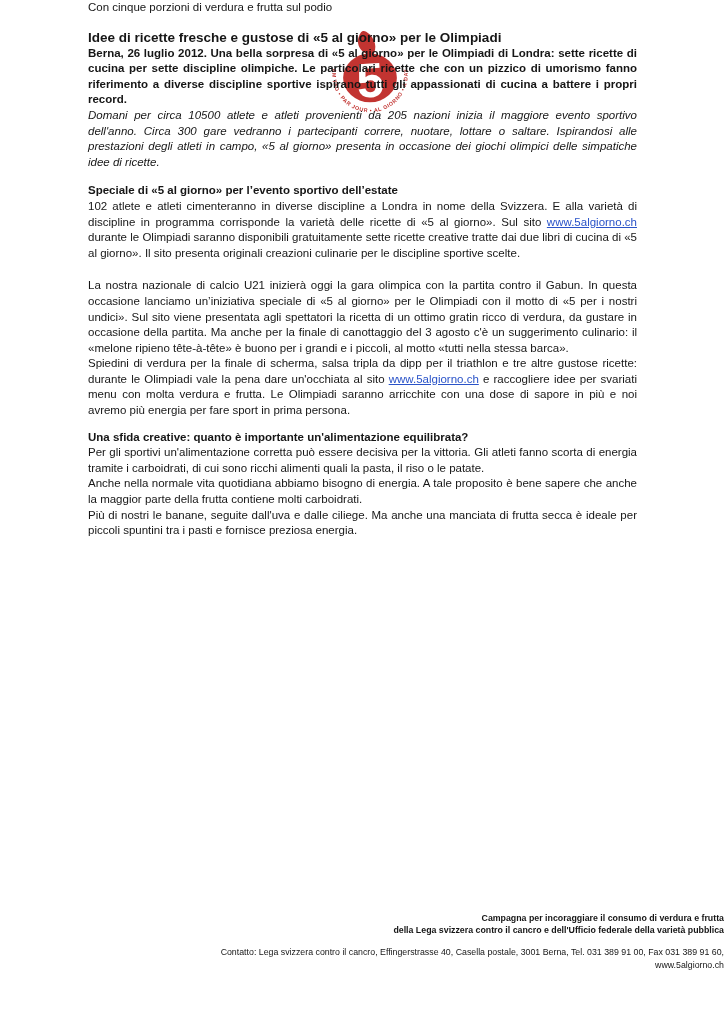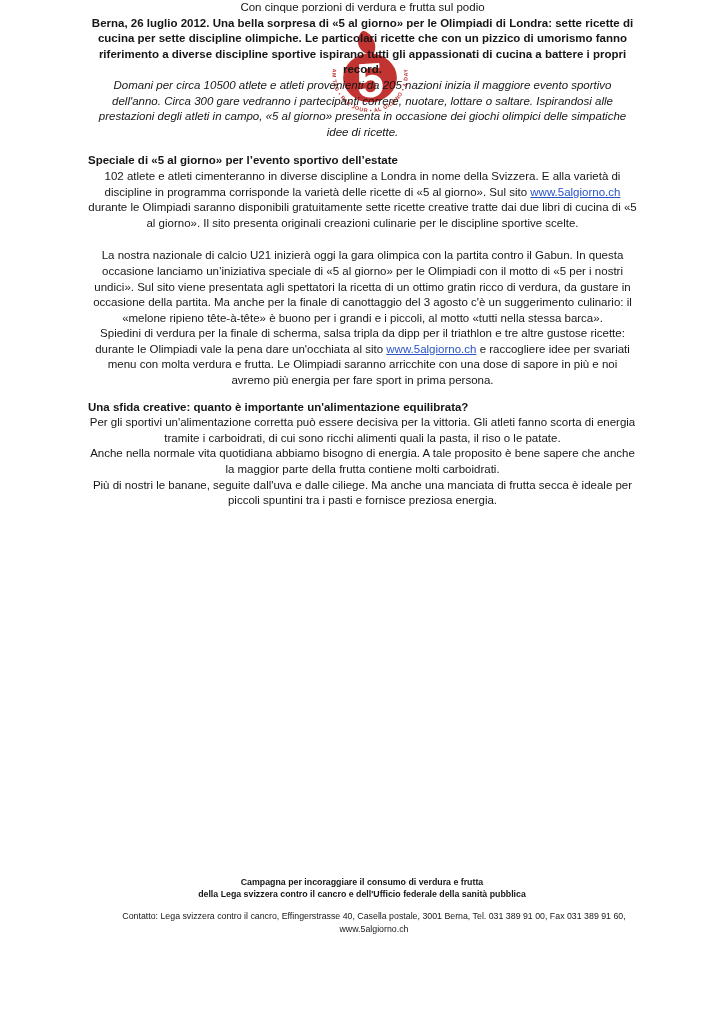--- a/index.html
+++ b/index.html
@@ -35,21 +35,21 @@
     letter-spacing:0.7px;
   }
   
   .content{
     position:absolute;
     left:88px;top:0;
     width:549px;
     font-size:11.5px;
     line-height:15.6px;
   }
-  .content p{margin:0;text-align:center;}
+  .content p{margin:0;}
   .kicker{margin-top:203px;}
   .title{
     margin:13px 0 0 0;
     font-size:13.5px;
     font-weight:bold;
     line-height:17px;
   }
   .lead{
     margin-top:21px;
     font-weight:bold;
@@ -67,23 +67,23 @@
   }
   .justify{text-align:justify;}
   a.site-link{
     color:var(--link-color,#2a53c8);
     text-decoration:underline;
     cursor:pointer;
   }
   
   .footer{
     position:absolute;
-    top:876px;left:0;
+    top:912px;left:0;
     width:100%;
-    text-align:center;
+    text-align:right;
     font-size:8.8px;
     line-height:12.4px;
   }
   .footer p{margin:0;}
   .footer .bold{font-weight:bold;}
   .footer .contact{margin-top:9px;line-height:13px;padding-left:24px;}
 </style>
 </head>
 <body>
 
@@ -98,20 +98,21 @@
     <text class="digit" x="50" y="80" transform="rotate(-4 50 60)">5</text>
     <text class="ring">
       <textPath href="#ringpath" xlink:href="#ringpath" startOffset="50%" text-anchor="middle">AM TAG • PAR JOUR • AL GIORNO • A DAY</textPath>
     </text>
   </svg>
 
   <div class="content">
 
     <p class="kicker">Con cinque porzioni di verdura e frutta sul podio</p>
 
+    <h1 class="title">Idee di ricette fresche e gustose di «5 al giorno» per le Olimpiadi</h1>
 
     <p class="lead">Berna, 26 luglio 2012. Una bella sorpresa di «5 al giorno» per le Olimpiadi di Londra: sette ricette di cucina per sette discipline olimpiche. Le particolari ricette che con un pizzico di umorismo fanno riferimento a diverse discipline sportive ispirano tutti gli appassionati di cucina a battere i propri record.</p>
 
     <p class="intro">Domani per circa 10500 atlete e atleti provenienti da 205 nazioni inizia il maggiore evento sportivo dell'anno. Circa 300 gare vedranno i partecipanti correre, nuotare, lottare o saltare. Ispirandosi alle prestazioni degli atleti in campo, «5 al giorno» presenta in occasione dei giochi olimpici delle simpatiche idee di ricette.</p>
 
     <div class="block-s1">
       <h2 class="subhead">Speciale di «5 al giorno» per l’evento sportivo dell’estate</h2>
       <p class="justify"><span>102 atlete e atleti cimenteranno in diverse discipline a Londra in nome della Svizzera. E alla varietà di discipline in programma corrisponde la varietà delle ricette di «5 al giorno». Sul sito </span><a class="site-link" href="#">www.5algiorno.ch</a><span> durante le Olimpiadi saranno disponibili gratuitamente sette ricette creative tratte dai due libri di cucina di «5 al giorno». Il sito presenta originali creazioni culinarie per le discipline sportive scelte.</span></p>
     </div>
 
@@ -124,20 +125,20 @@
       <h2 class="subhead">Una sfida creative: quanto è importante un'alimentazione equilibrata?</h2>
       <p class="justify">Per gli sportivi un'alimentazione corretta può essere decisiva per la vittoria. Gli atleti fanno scorta di energia tramite i carboidrati, di cui sono ricchi alimenti quali la pasta, il riso o le patate.</p>
       <p class="justify">Anche nella normale vita quotidiana abbiamo bisogno di energia. A tale proposito è bene sapere che anche la maggior parte della frutta contiene molti carboidrati.</p>
       <p class="justify">Più di nostri le banane, seguite dall'uva e dalle ciliege. Ma anche una manciata di frutta secca è ideale per piccoli spuntini tra i pasti e fornisce preziosa energia.</p>
     </div>
 
   </div>
 
   <div class="footer">
     <p class="bold">Campagna per incoraggiare il consumo di verdura e frutta</p>
-    <p class="bold">della Lega svizzera contro il cancro e dell'Ufficio federale della sanità pubblica</p>
+    <p class="bold">della Lega svizzera contro il cancro e dell'Ufficio federale della varietà pubblica</p>
     <div class="contact">
       <p>Contatto: Lega svizzera contro il cancro, Effingerstrasse 40, Casella postale, 3001 Berna, Tel. 031 389 91 00, Fax 031 389 91 60,</p>
       <p>www.5algiorno.ch</p>
     </div>
   </div>
 
 </div>
 
 </body></html>

